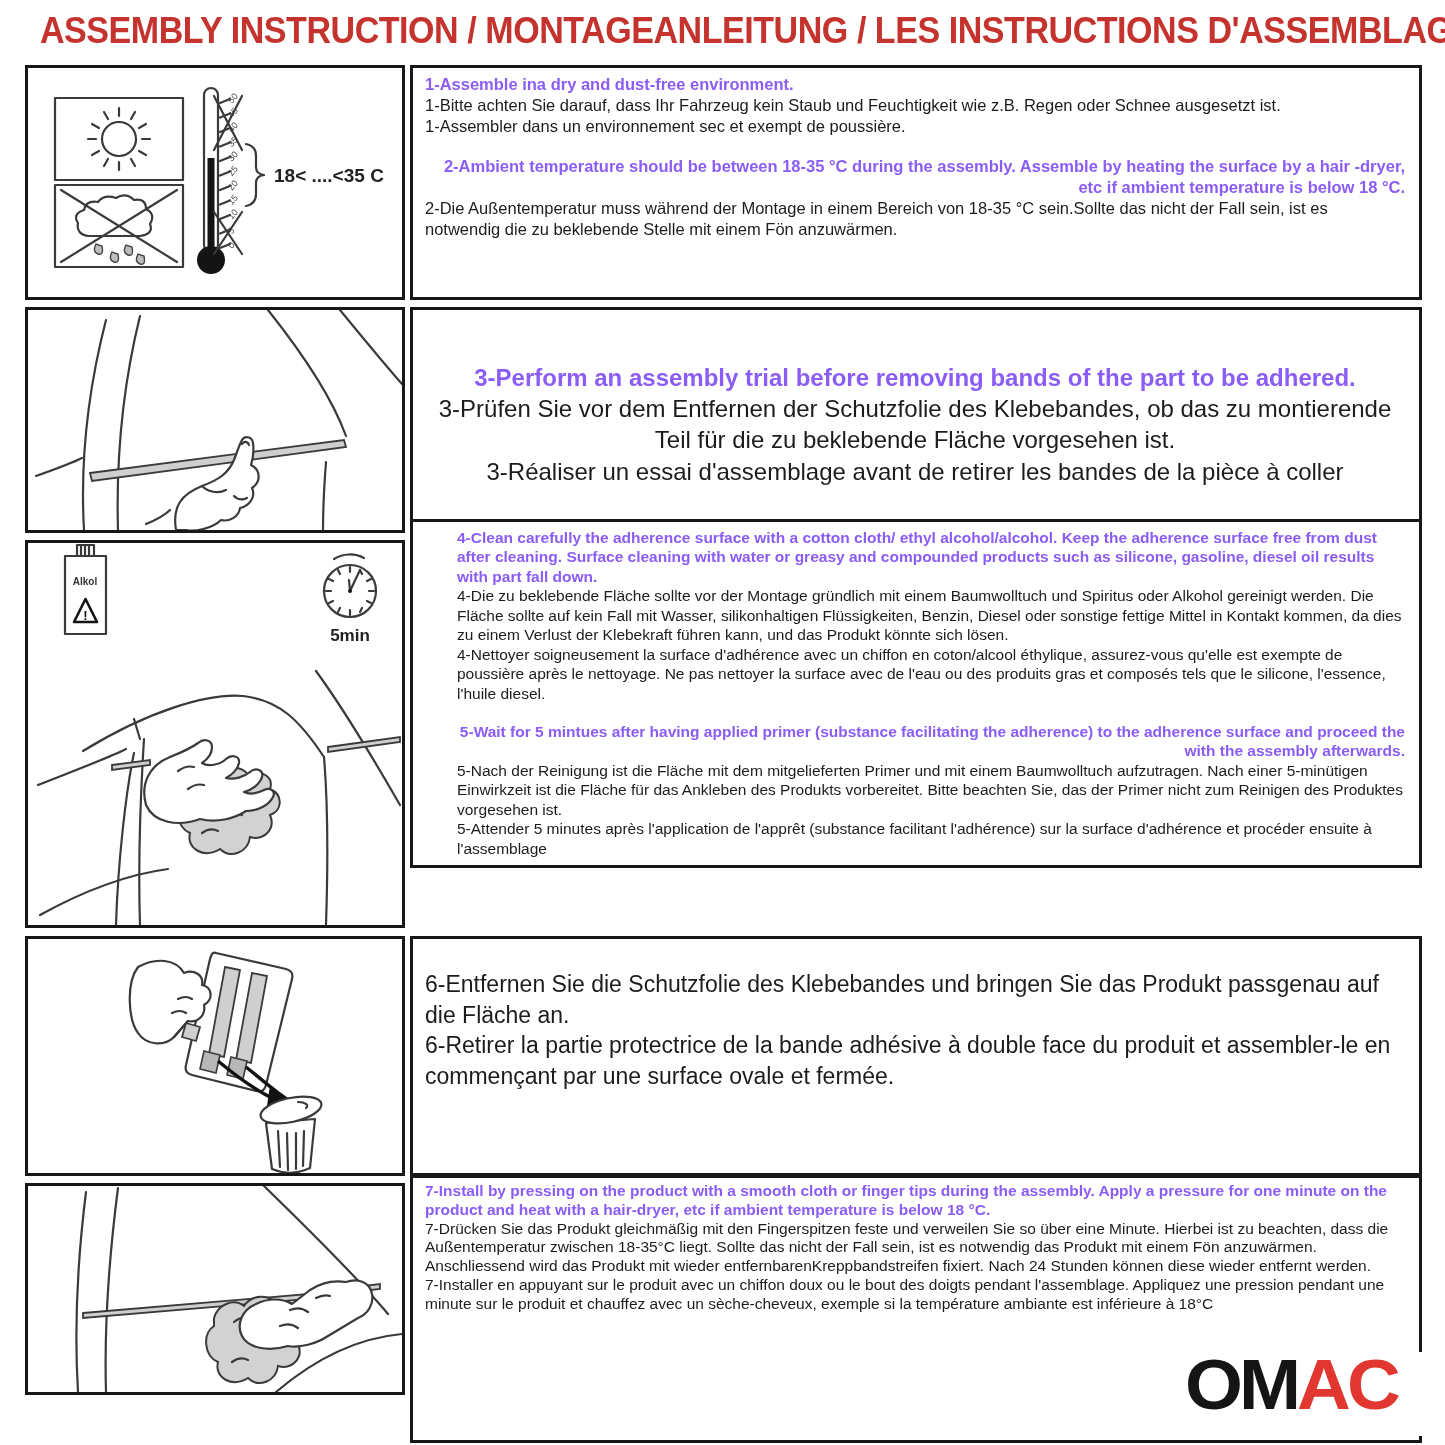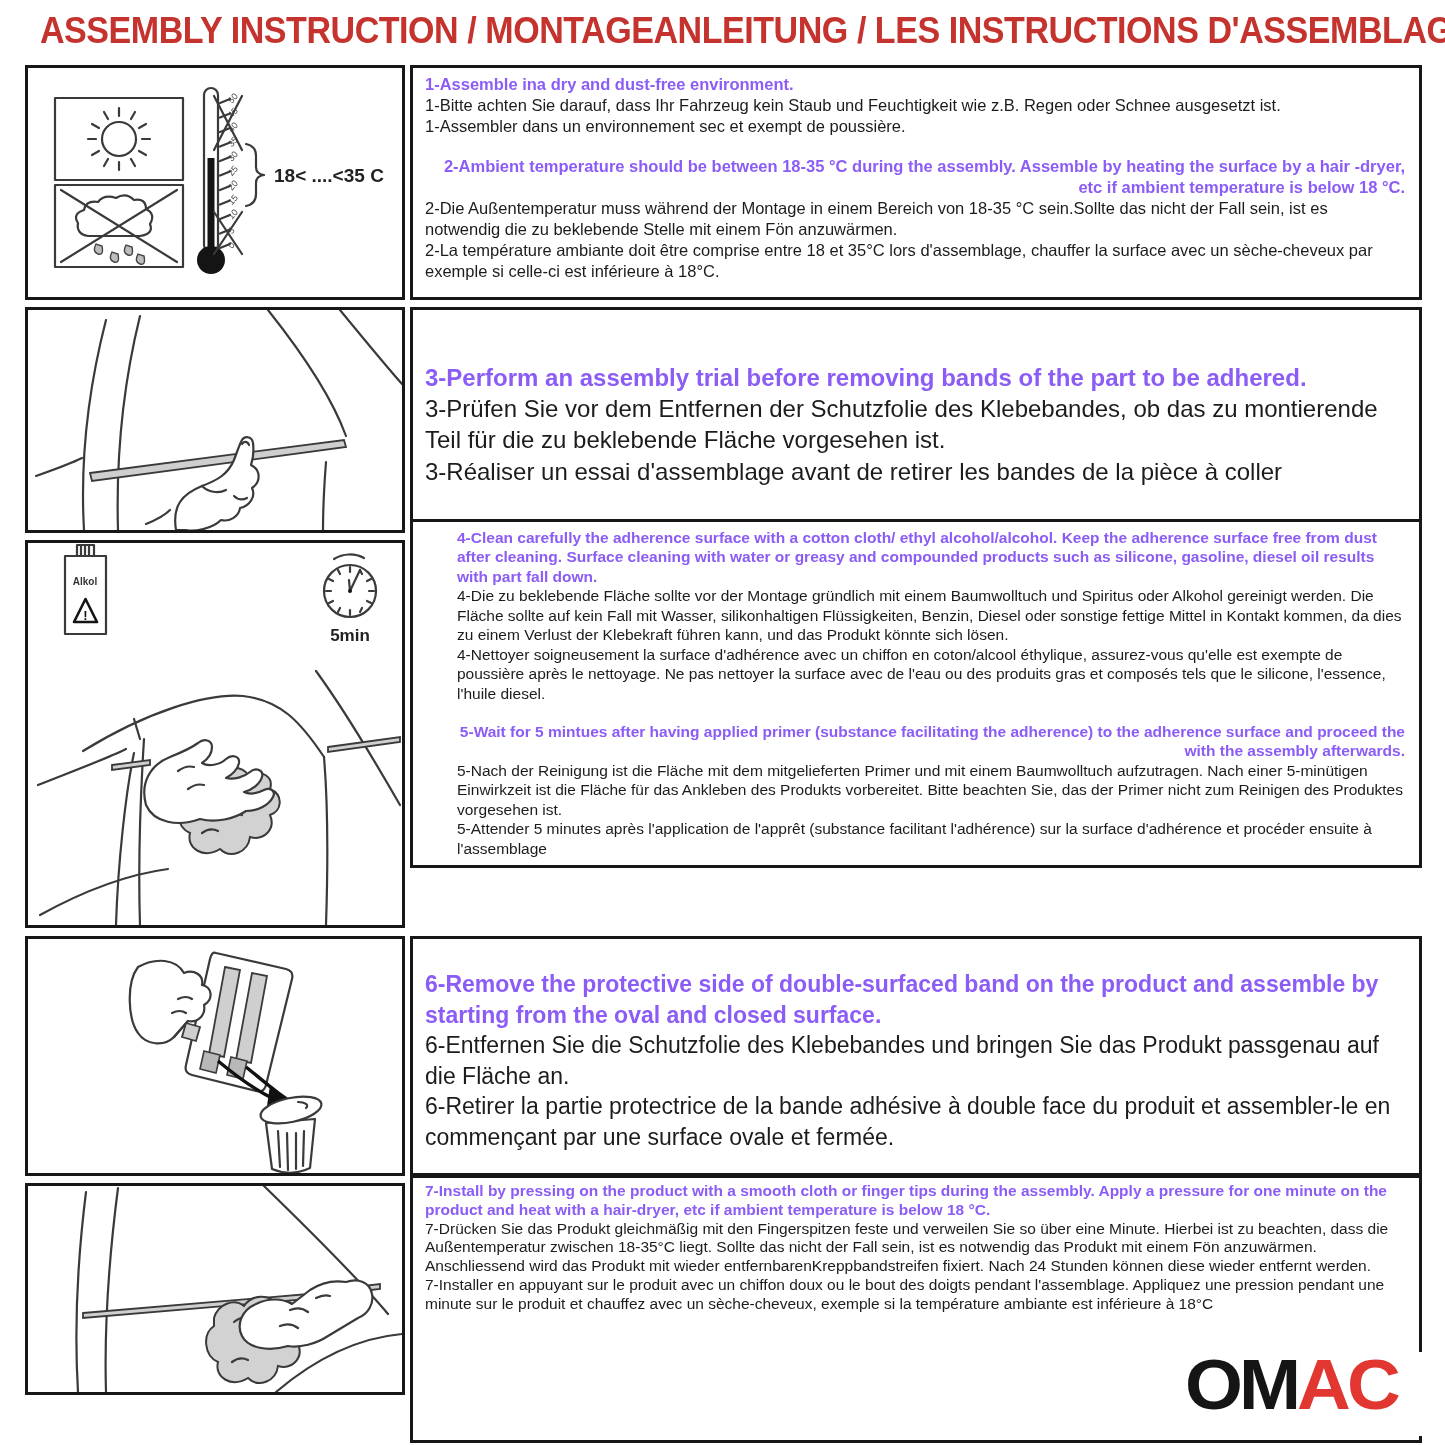--- a/index.html
+++ b/index.html
@@ -9,21 +9,21 @@
        color:#c5332e;white-space:nowrap;transform:scaleX(.92);transform-origin:left top;
        letter-spacing:-.5px;}
   .imgbox{position:absolute;left:25px;width:380px;background:#fff;
           border:3px solid #171717;box-sizing:border-box;}
   .txtbox{position:absolute;left:410px;width:1012px;background:#fff;
           border:3px solid #171717;box-sizing:border-box;padding:6px 14px 4px 12px;}
   .txtbox p{margin:0;}
   .b{font-weight:700;color:#8b5cf6;}
   .gap{margin-top:19px !important;text-align:right;}
   .fs1{font-size:16.5px;line-height:1.27;}
-  .fs3{font-size:24px;line-height:1.3;padding-top:52px;}
+  .fs3{font-size:24px;line-height:1.3;padding-top:52px;text-align:center;}
   .fs45{font-size:15.5px;line-height:1.255;}
   .fs6{font-size:23px;line-height:1.33;padding-top:30px;}
   .fs7{font-size:15.5px;line-height:1.21;padding-top:4px;}
   svg{display:block;}
   .ln{stroke:#3a3a3a;stroke-width:2.2;fill:none;stroke-linecap:round;stroke-linejoin:round;}
   .grayfill{fill:#cfcfcf;stroke:#3a3a3a;stroke-width:1.8;}
   .whitefill{fill:#ffffff;stroke:#3a3a3a;stroke-width:2.2;stroke-linejoin:round;}
   .blackfill{fill:#141414;stroke:none;}
   .tick-label{font-size:9px;fill:#444;font-family:"Liberation Sans",sans-serif;}
   .temp-label{font-size:19px;font-weight:600;fill:#222;font-family:"Liberation Sans",sans-serif;}
@@ -83,21 +83,20 @@
     </g>
   </svg>
 </div>
 
 <div class="txtbox fs1" style="top:65px;height:235px;">
   <p class="b">1-Assemble ina dry and dust-free environment.</p>
   <p>1-Bitte achten Sie darauf, dass Ihr Fahrzeug kein Staub und Feuchtigkeit wie z.B. Regen oder Schnee ausgesetzt ist.</p>
   <p>1-Assembler dans un environnement sec et exempt de poussière.</p>
   <p class="b gap">2-Ambient temperature should be between 18-35 °C  during the assembly. Assemble by heating the surface by a hair -dryer, etc if ambient temperature is below 18 °C.</p>
   <p>2-Die Außentemperatur muss während der Montage in einem Bereich von 18-35 °C  sein.Sollte das nicht der Fall sein, ist es notwendig die zu beklebende Stelle mit einem Fön anzuwärmen.</p>
-  <p>2-La température ambiante doit être comprise entre 18 et 35°C lors d'assemblage, chauffer la surface avec un sèche-cheveux par exemple si celle-ci est inférieure à 18°C.</p>
 </div>
 
 <div class="imgbox" style="top:307px;height:226px;">
   <svg width="374" height="220" viewBox="0 0 374 220">
     <g>
       <path class="ln" d="M78 10 C60 80 52 150 56 220"></path>
       <path class="ln" d="M112 6 C95 75 88 150 90 220"></path>
       <path class="ln" d="M8 166 C25 160 42 154 54 148"></path>
       <path class="ln" d="M240 0 C275 44 305 90 318 126"></path>
       <path class="ln" d="M312 0 C335 28 358 56 374 74"></path>
@@ -194,21 +193,20 @@
     <g>
       <path class="whitefill" d="M238 184 L244 230 Q263 238 282 229 L287 180 Z"></path>
       <path class="ln" stroke-width="1.4" d="M250 192 L252 228 M259 194 L260 231 M268 194 L268 230 M276 192 L275 227"></path>
       <ellipse cx="263" cy="171" rx="31" ry="12" transform="rotate(-12 263 171)" class="whitefill"></ellipse>
       <path class="ln" stroke-width="1.6" d="M270 163 a9 4 0 0 1 8 6"></path>
     </g>
   </svg>
 </div>
 
 <div class="txtbox fs6" style="top:936px;height:240px;">
-  <p class="b">6-Remove the protective side of double-surfaced band on the product and assemble by starting from the oval and closed surface.</p>
   <p>6-Entfernen Sie die Schutzfolie des Klebebandes und bringen Sie das Produkt passgenau auf die Fläche an.</p>
   <p>6-Retirer la partie protectrice de la bande adhésive à double face du produit et assembler-le en commençant par une surface ovale et fermée.</p>
 </div>
 
 <div class="imgbox" style="top:1183px;height:212px;">
   <svg width="374" height="206" viewBox="0 0 374 206">
     <g>
       <path class="ln" d="M58 6 C50 70 46 140 50 206"></path>
       <path class="ln" d="M90 2 C82 64 76 138 78 206"></path>
       <path class="ln" d="M236 0 C275 38 330 92 360 128"></path>

